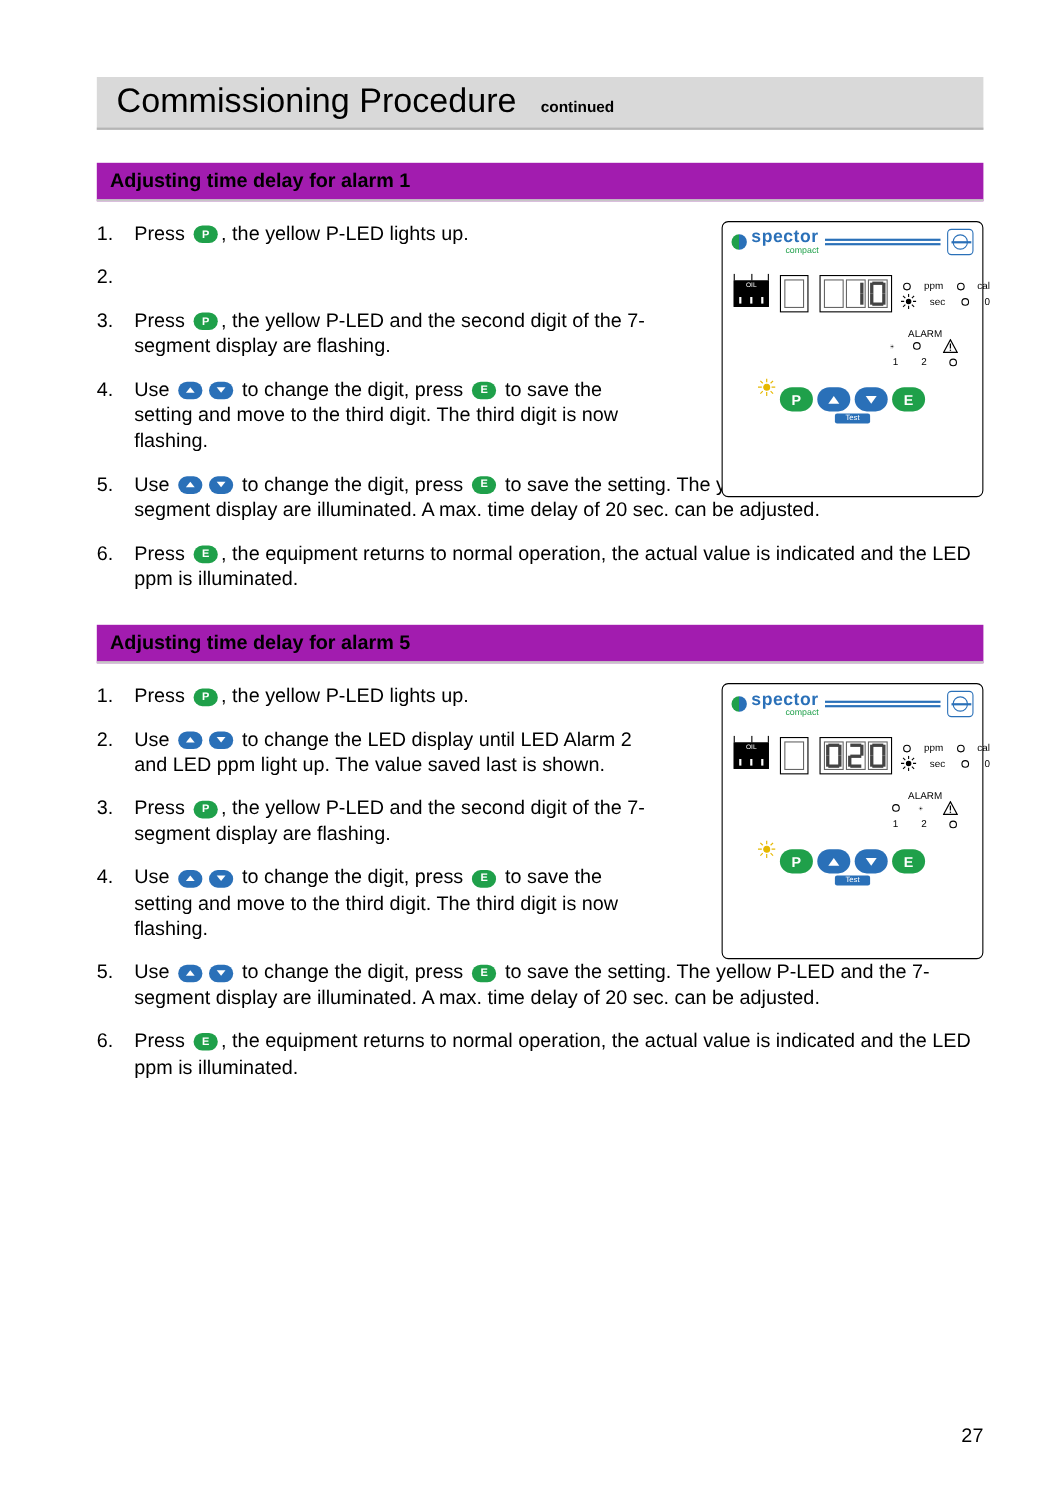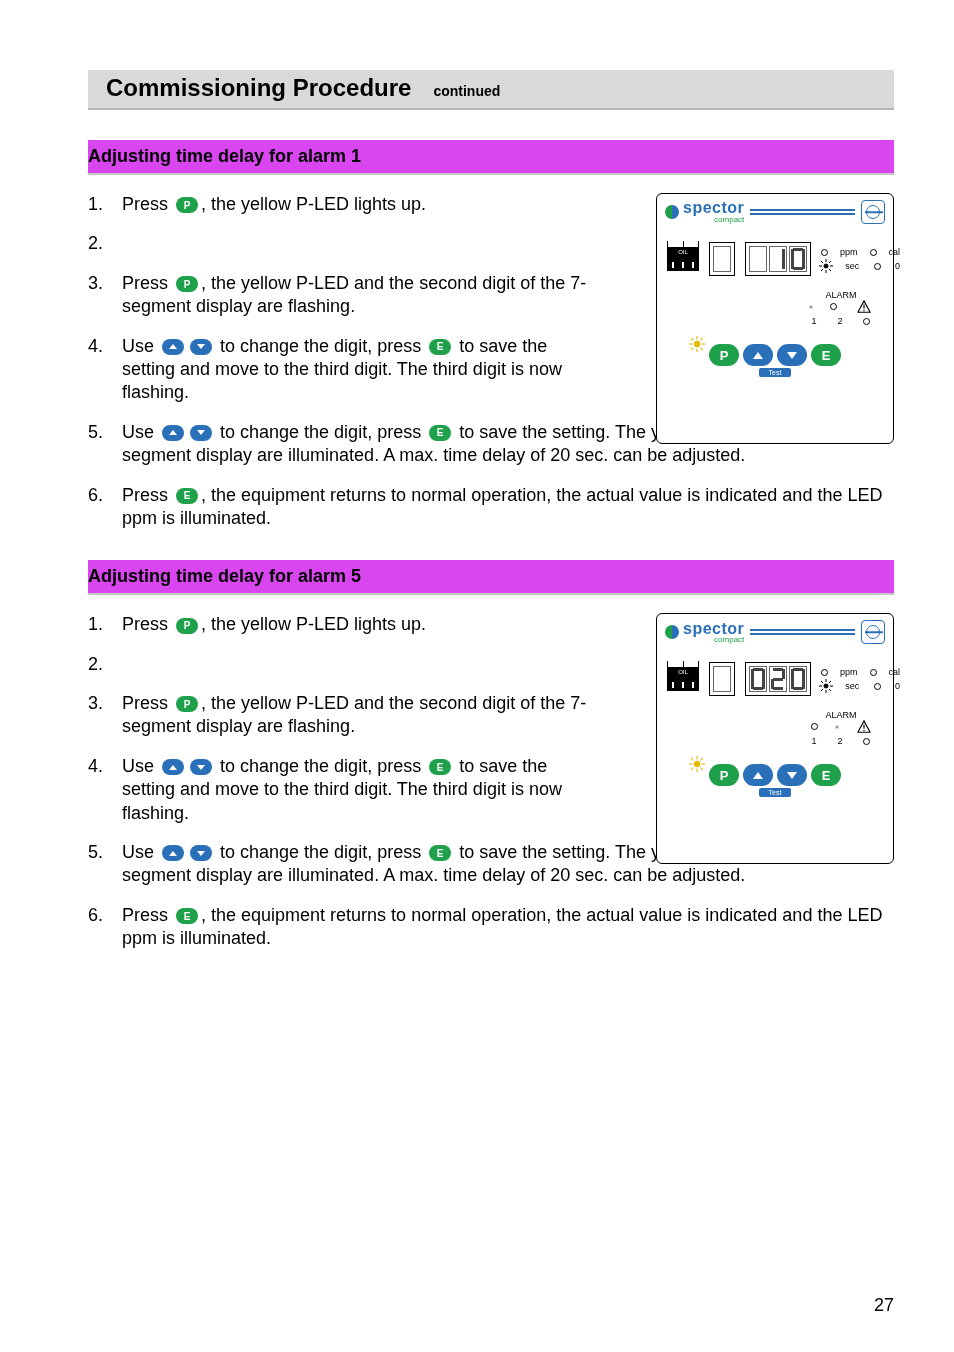--- a/index.html
+++ b/index.html
@@ -1,21 +1,21 @@
 <!DOCTYPE html>
 <html><head>
 <meta charset="utf-8">
 <style>
   * { box-sizing: border-box; margin: 0; padding: 0; }
   html, body { width: 954px; height: 1352px; background: #ffffff; font-family: Arial, Helvetica, sans-serif; color: #000; }
   .page { padding: 70px 60px 40px 88px; position: relative; height: 100%; }
   .title-bar { background: #d9d9d9; padding: 4px 18px 6px; border-bottom: 2px solid #b5b5b5; display: flex; align-items: baseline; }
-  .title-bar h1 { font-size: 24px; font-weight: bold; }
+  .title-bar h1 { font-size: 31px; font-weight: normal; }
   .title-bar .cont { font-size: 14px; font-weight: bold; margin-left: 22px; }
-  .subhead { background: #d946ef; border-bottom: 2px solid #c6c6c6; padding: 6px 0; margin-top: 30px; }
+  .subhead { background: #a21caf; border-bottom: 2px solid #c6c6c6; padding: 6px 12px; margin-top: 30px; }
   .subhead span { font-size: 18px; font-weight: bold; }
   .section-body { margin-top: 18px; position: relative; }
   ol.steps { list-style: none; counter-reset: none; }
   ol.steps li { display: flex; margin-bottom: 16px; font-size: 18px; line-height: 1.3; }
   ol.steps li .num { width: 34px; flex: 0 0 34px; }
   ol.steps li .txt { flex: 1 1 auto; }
   .icon-inline { display: inline-flex; align-items: center; vertical-align: middle; margin: 0 2px; }
   .pill { display: inline-flex; align-items: center; justify-content: center; width: 22px; height: 16px; border-radius: 8px; font-size: 10px; font-weight: bold; color: #fff; margin: 0 1px; position: relative; }
   .pill.p { background: #1fa04a; }
   .pill.e { background: #1fa04a; }
@@ -412,20 +412,29 @@
           </div>
           <ol class="steps steps-wrap-2">
             <li>
               <span class="num">1.</span>
               <span class="txt"><span>Press </span><span class="icon-inline">
                   <span class="pill p">P</span>
                 </span><span>, the yellow P-LED lights up.</span></span>
             </li>
             <li>
               <span class="num">2.</span>
+              <span class="txt"><span>Use </span><span class="icon-inline">
+                  <span class="pill up">
+                    <span class="tri-up"></span>
+                  </span>
+                </span><span class="icon-inline">
+                  <span class="pill down">
+                    <span class="tri-down"></span>
+                  </span>
+                </span><span> to change the LED display until LED Alarm 2 and LED ppm light up. The value saved last is shown.</span></span>
             </li>
             <li>
               <span class="num">3.</span>
               <span class="txt"><span>Press </span><span class="icon-inline">
                   <span class="pill p">P</span>
                 </span><span>, the yellow P-LED and the second digit of the 7-segment display are flashing.</span></span>
             </li>
             <li>
               <span class="num">4.</span>
               <span class="txt"><span>Use </span><span class="icon-inline">

